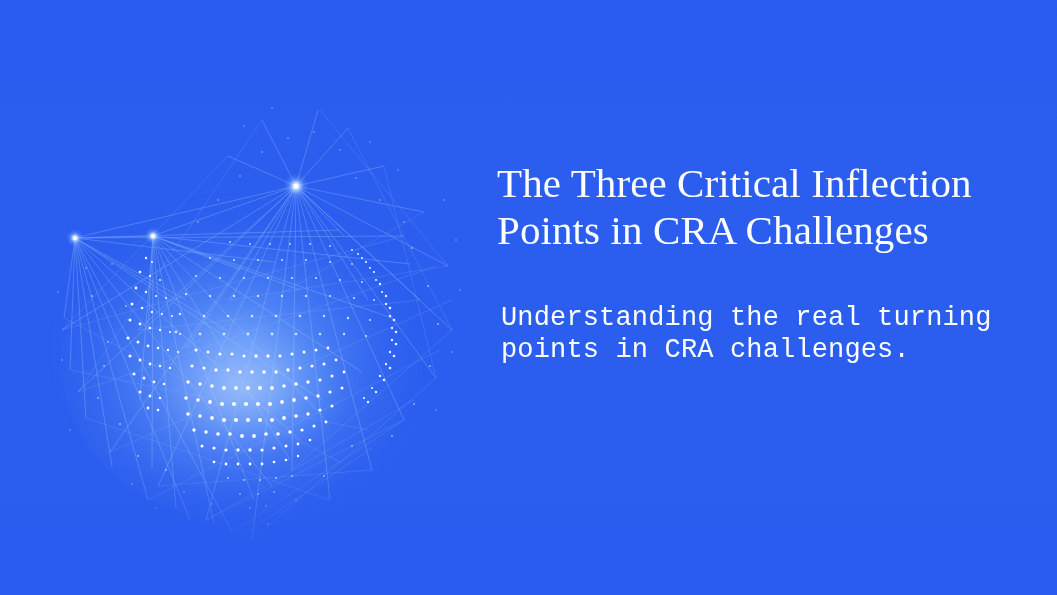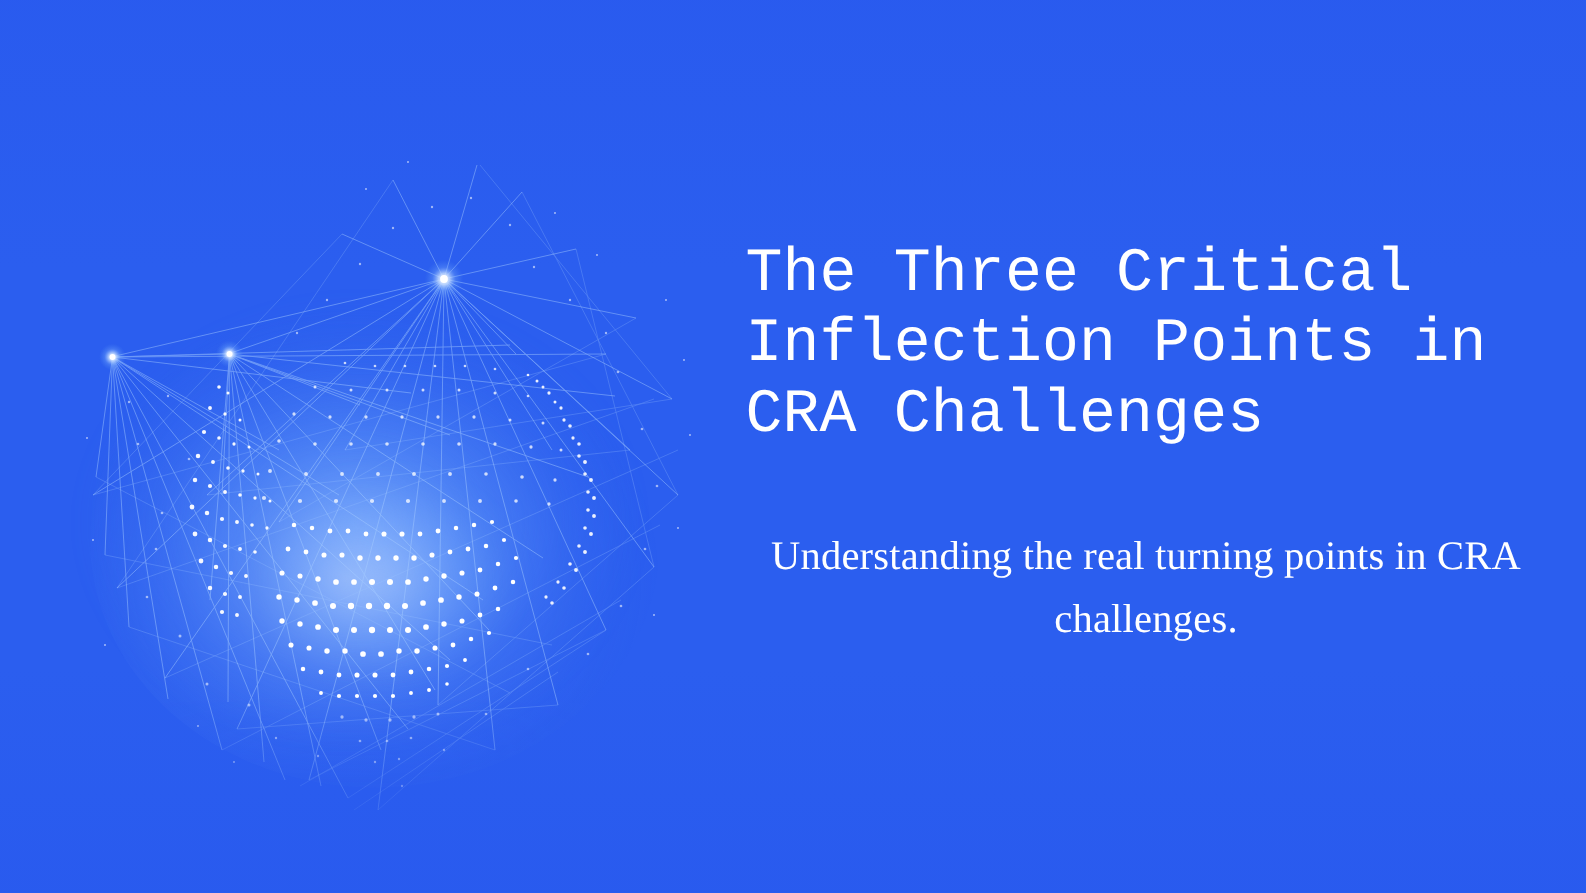--- a/index.html
+++ b/index.html
@@ -90,39 +90,38 @@
   
   .text-block {
     position: absolute;
     left: 497px;
     top: 160px;
     width: 530px;
   }
   .slide-title {
     margin: 0;
     color: #ffffff;
-    font-family: Liberation Mono, monospace;
+    font-family: Liberation Serif, serif;
     font-weight: 400;
     font-size: 41px;
     line-height: 47px;
     letter-spacing: 0.1px;
     white-space: pre-line;
   }
   .slide-subtitle {
     margin: 0;
     padding-left: 4px;
     padding-top: 48px;
     color: #ffffff;
-    font-family: Liberation Serif, serif;
+    font-family: Liberation Mono, monospace;
     font-weight: 400;
     font-size: 27px;
-    line-height: 42px;
+    line-height: 32px;
     letter-spacing: 0.15px;
     white-space: pre-line;
-    text-align: center;
   }
 </style>
 </head>
 <body>
 
 <div id="slide">
 
   <div class="bg-base"></div>
   <div class="bg-glow"></div>
   <div class="bg-glow-core"></div>

